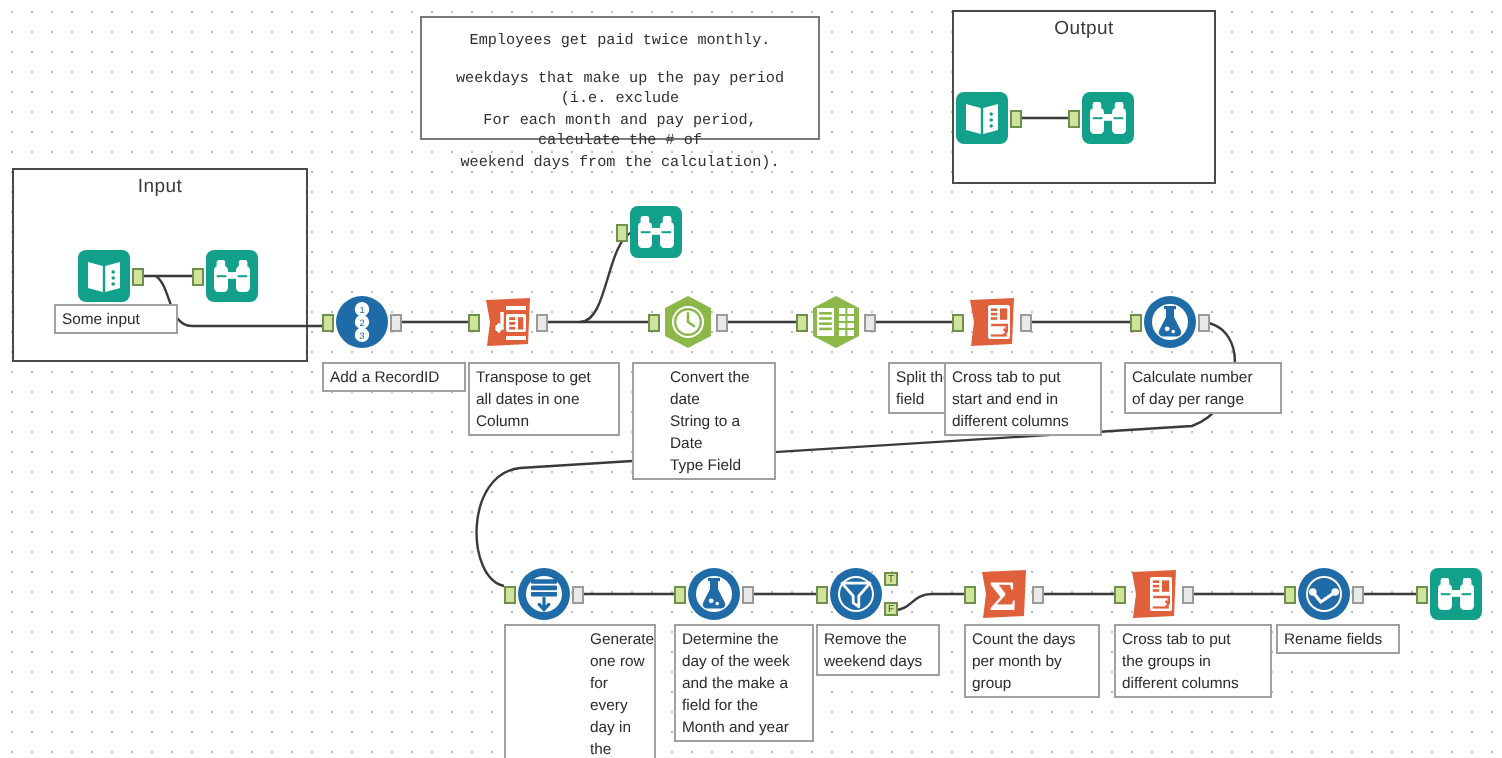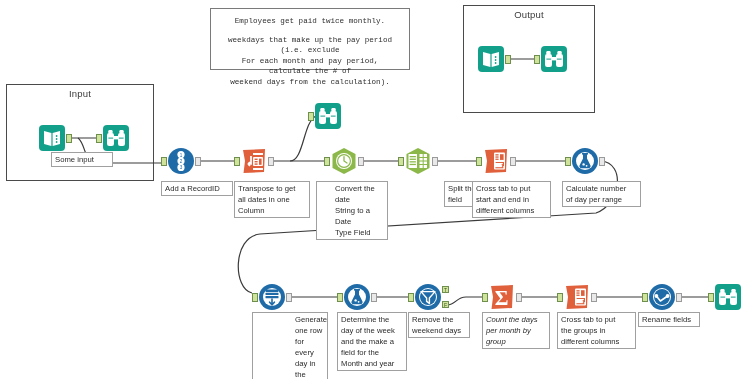--- a/index.html
+++ b/index.html
@@ -82,21 +82,21 @@
 </style>
 </head>
 <body>
 
 <div id="canvas">
 
   <div id="containers-layer">
       <div class="container" style="left: 6px; top: 84px; width: 148px; height: 97px;">
         <div class="ctitle">Input</div>
       </div>
-      <div class="container" style="left: 463px; top: 5px; width: 132px; height: 108px;">
+      <div class="container" style="left: 476px; top: 5px; width: 132px; height: 87px;">
         <div class="ctitle">Output</div>
       </div>
     </div>
 
   <div class="comment" id="comment-box" style="left: 210px; top: 8px; width: 200px; height: 62px;">
     <span class="cline">Employees get paid twice monthly.</span>
     <span class="cgap"></span>
     <span class="cline">weekdays that make up the pay period (i.e. exclude</span>
     <span class="cline">For each month and pay period, calculate the # of</span>
     <span class="cline">weekend days from the calculation).</span>
@@ -126,21 +126,21 @@
         <svg class="glyph" viewBox="0 0 28 28" xmlns="http://www.w3.org/2000/svg">
           <rect x="1" y="1" width="26" height="26" rx="4" ry="4" fill="#13a08b"></rect>
           <path d="M6 7 L13.4 9 L13.4 22 L6 20 Z" fill="#ffffff"></path>
           <path d="M22 7 L14.6 9 L14.6 22 L22 20 Z" fill="#ffffff"></path>
           <circle cx="18.6" cy="12" r="0.9" fill="#13a08b"></circle>
           <circle cx="18.6" cy="15" r="0.9" fill="#13a08b"></circle>
           <circle cx="18.6" cy="18" r="0.9" fill="#13a08b"></circle>
         </svg>
         <div class="anchor outg" style="left: 28px; top: 10px;"></div>
       </div>
-      <div class="nlabel" style="left: 27px; top: 152px; width: 62px; margin-left: 24px;">Some input</div>
+      <div class="nlabel" style="left: 27px; top: 152px; width: 62px;">Some input</div>
       <div class="tool" style="left: 102px; top: 124px;">
         <svg class="glyph" viewBox="0 0 28 28" xmlns="http://www.w3.org/2000/svg">
           <rect x="1" y="1" width="26" height="26" rx="4" ry="4" fill="#13a08b"></rect>
           <rect x="5" y="9" width="7" height="13" rx="2.2" fill="#ffffff"></rect>
           <rect x="16" y="9" width="7" height="13" rx="2.2" fill="#ffffff"></rect>
           <rect x="11.6" y="12" width="4.8" height="3.4" fill="#ffffff"></rect>
           <rect x="6.3" y="6" width="4.3" height="4" rx="1.2" fill="#ffffff"></rect>
           <rect x="17.4" y="6" width="4.3" height="4" rx="1.2" fill="#ffffff"></rect>
           <rect x="6.4" y="13.6" width="4.8" height="1" fill="#13a08b"></rect>
           <rect x="16.8" y="13.6" width="4.8" height="1" fill="#13a08b"></rect>
@@ -322,21 +322,21 @@
       <div class="nlabel" style="left: 408px; top: 312px; width: 62px;">Remove the
 weekend days</div>
       <div class="tool" style="left: 488px; top: 283px;">
         <svg class="glyph" viewBox="0 0 28 28" xmlns="http://www.w3.org/2000/svg">
           <path d="M3 3 L25 2 L24 25 L3.5 26 L5 14 Z" fill="#e0603c"></path>
           <text x="13.5" y="22" font-size="21" text-anchor="middle" fill="#ffffff" font-family="Liberation Serif, serif" font-weight="bold">Σ</text>
         </svg>
         <div class="anchor in" style="left: -6px; top: 10px;"></div>
         <div class="anchor out" style="left: 28px; top: 10px;"></div>
       </div>
-      <div class="nlabel" style="left: 482px; top: 312px; width: 68px; font-style: italic;">Count the days
+      <div class="nlabel" style="left: 482px; top: 312px; width: 68px;">Count the days
 per month by
 group</div>
       <div class="tool" style="left: 563px; top: 283px;">
         <svg class="glyph" viewBox="0 0 28 28" xmlns="http://www.w3.org/2000/svg">
           <path d="M3 3 L25 2 L24 25 L3.5 26 L5 14 Z" fill="#e0603c"></path>
           <rect x="12" y="5.5" width="11" height="17" rx="1" fill="#ffffff"></rect>
           <rect x="13.4" y="7.2" width="3.2" height="1.3" fill="#e0603c"></rect>
           <rect x="13.4" y="9.4" width="3.2" height="1.3" fill="#e0603c"></rect>
           <rect x="13.4" y="11.6" width="3.2" height="1.3" fill="#e0603c"></rect>
           <rect x="18" y="7.2" width="3.6" height="5.7" fill="#e0603c"></rect>

